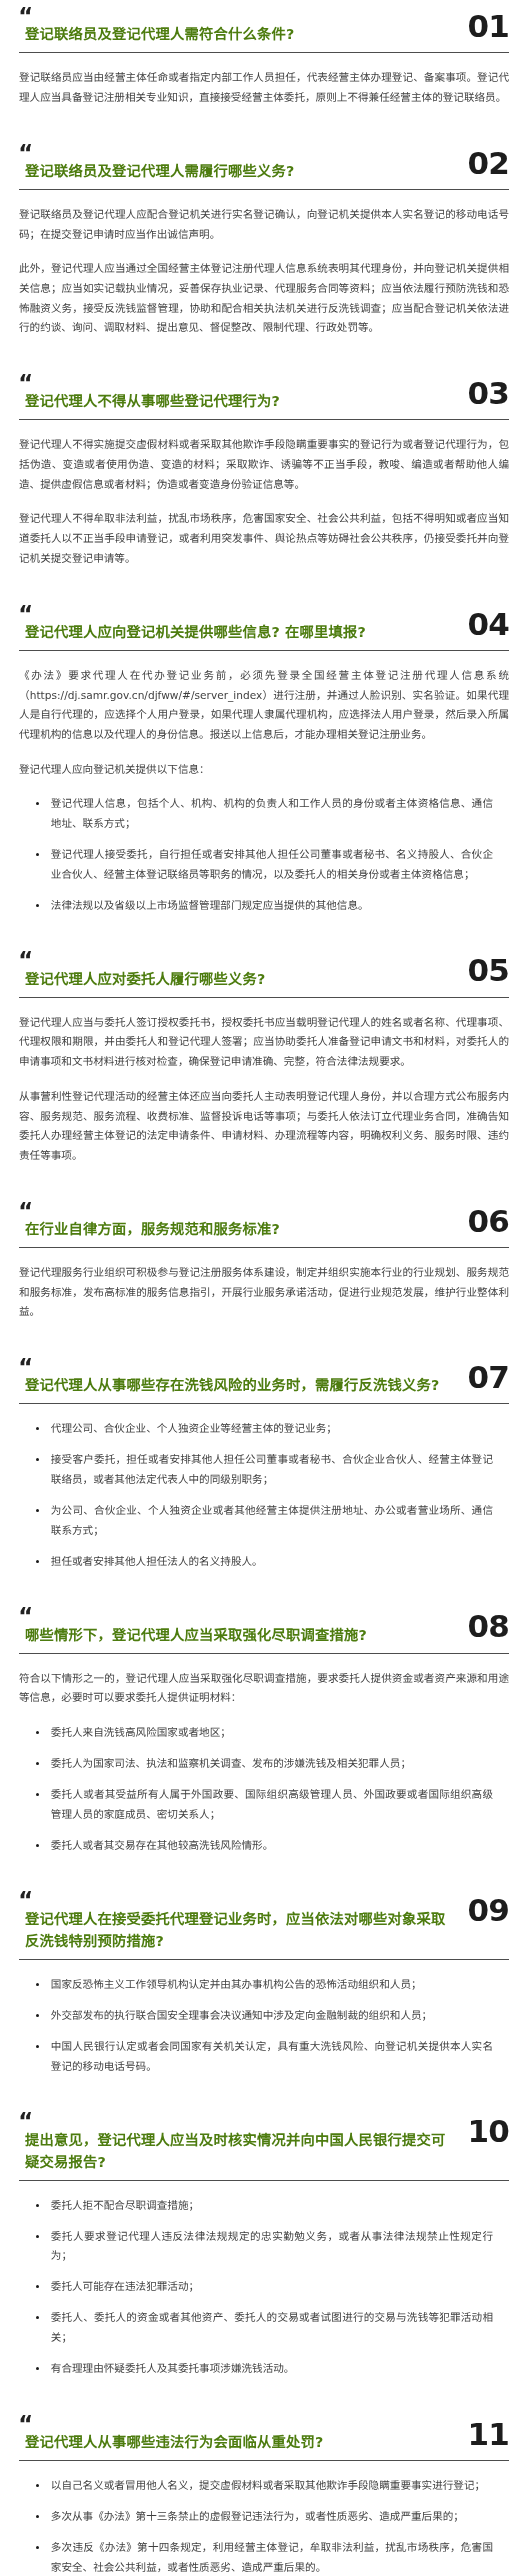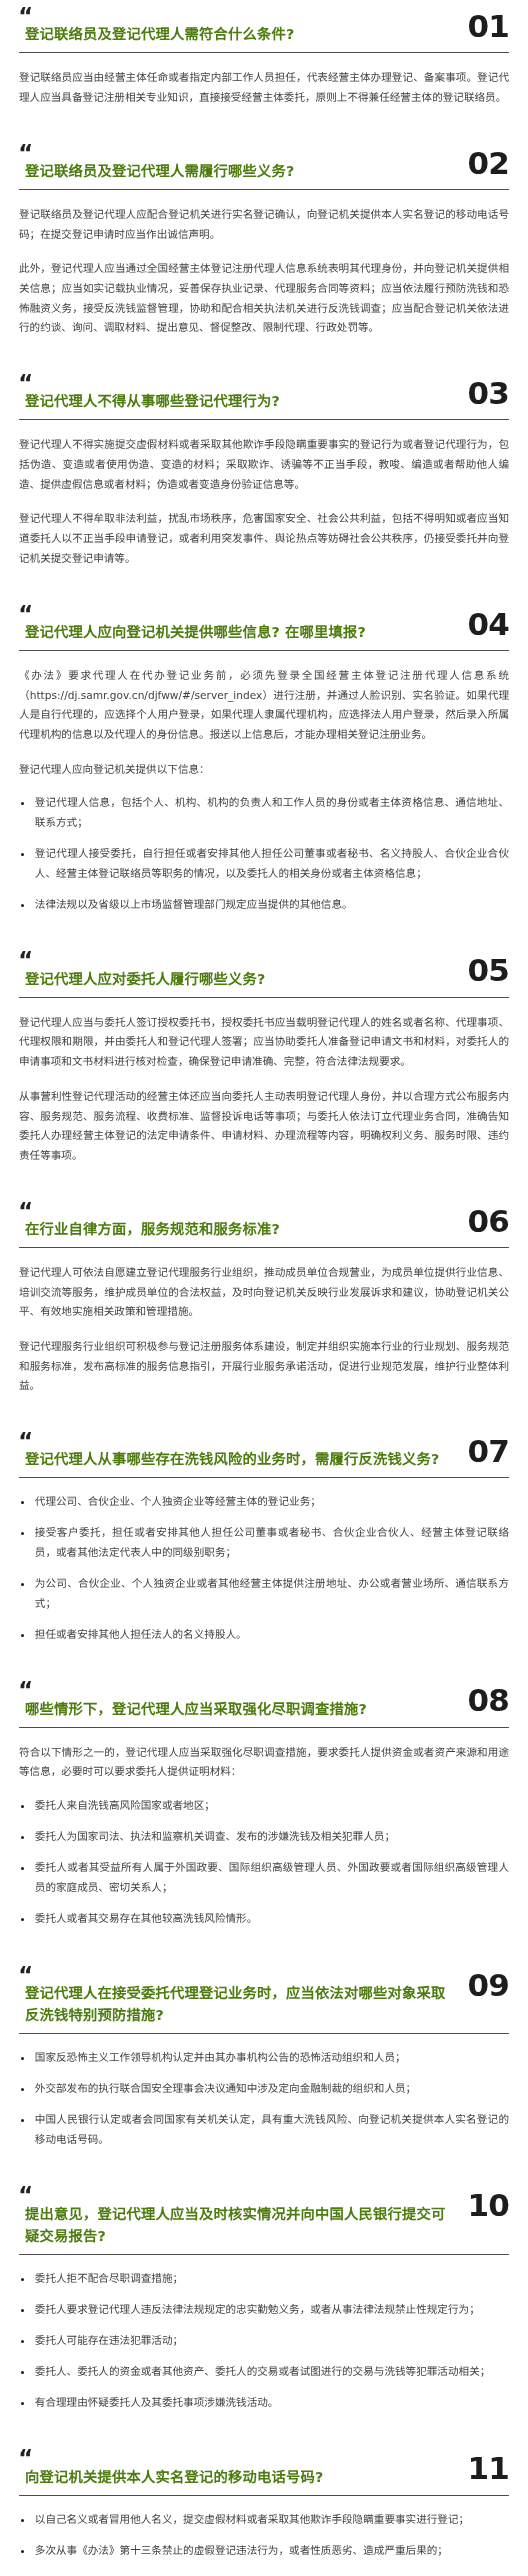--- a/index.html
+++ b/index.html
@@ -48,24 +48,23 @@
     margin:6.8px 0 0 0;
   }
   .body p.para{
     margin:15px 0;
     font-size:10.6px;
     line-height:1.86;
     text-align:justify;
     color:#3f3f3f;
   }
   ul.bullets{
-    margin:15px 0;
+    margin:15px 16px;
     padding-left:14.3px;
     list-style:disc;
-    font-family:Liberation Mono, monospace;
   }
   ul.bullets li{
     margin-bottom:11.3px;
     padding-left:1.5px;
     font-size:10.6px;
     line-height:1.86;
     text-align:justify;
     color:#3f3f3f;
   }
   ul.bullets li:last-child{margin-bottom:0;}
@@ -159,21 +158,20 @@
   <section class="faq">
     <div class="head">
       <div class="head-left">
         <span class="quote">“</span>
         <h2 class="title">在行业自律方面，服务规范和服务标准?</h2>
       </div>
       <div class="num">06</div>
     </div>
     <hr class="rule">
     <div class="body">
-        <p class="para">登记代理人可依法自愿建立登记代理服务行业组织，推动成员单位合规营业，为成员单位提供行业信息、培训交流等服务，维护成员单位的合法权益，及时向登记机关反映行业发展诉求和建议，协助登记机关公平、有效地实施相关政策和管理措施。</p>
         <p class="para">登记代理服务行业组织可积极参与登记注册服务体系建设，制定并组织实施本行业的行业规划、服务规范和服务标准，发布高标准的服务信息指引，开展行业服务承诺活动，促进行业规范发展，维护行业整体利益。</p>
       </div>
   </section>
 
   <section class="faq">
     <div class="head">
       <div class="head-left">
         <span class="quote">“</span>
         <h2 class="title">登记代理人从事哪些存在洗钱风险的业务时，需履行反洗钱义务?</h2>
       </div>
@@ -245,21 +243,21 @@
           <li>委托人、委托人的资金或者其他资产、委托人的交易或者试图进行的交易与洗钱等犯罪活动相关；</li>
           <li>有合理理由怀疑委托人及其委托事项涉嫌洗钱活动。</li>
         </ul>
       </div>
   </section>
 
   <section class="faq">
     <div class="head">
       <div class="head-left">
         <span class="quote">“</span>
-        <h2 class="title">向登记机关提供本人实名登记的移动电话号码?</h2>
+        <h2 class="title">登记代理人从事哪些违法行为会面临从重处罚?</h2>
       </div>
       <div class="num">11</div>
     </div>
     <hr class="rule">
     <div class="body">
         <ul class="bullets">
           <li>以自己名义或者冒用他人名义，提交虚假材料或者采取其他欺诈手段隐瞒重要事实进行登记；</li>
           <li>多次从事《办法》第十三条禁止的虚假登记违法行为，或者性质恶劣、造成严重后果的；</li>
           <li>多次违反《办法》第十四条规定，利用经营主体登记，牟取非法利益，扰乱市场秩序，危害国家安全、社会公共利益，或者性质恶劣、造成严重后果的。</li>
         </ul>

